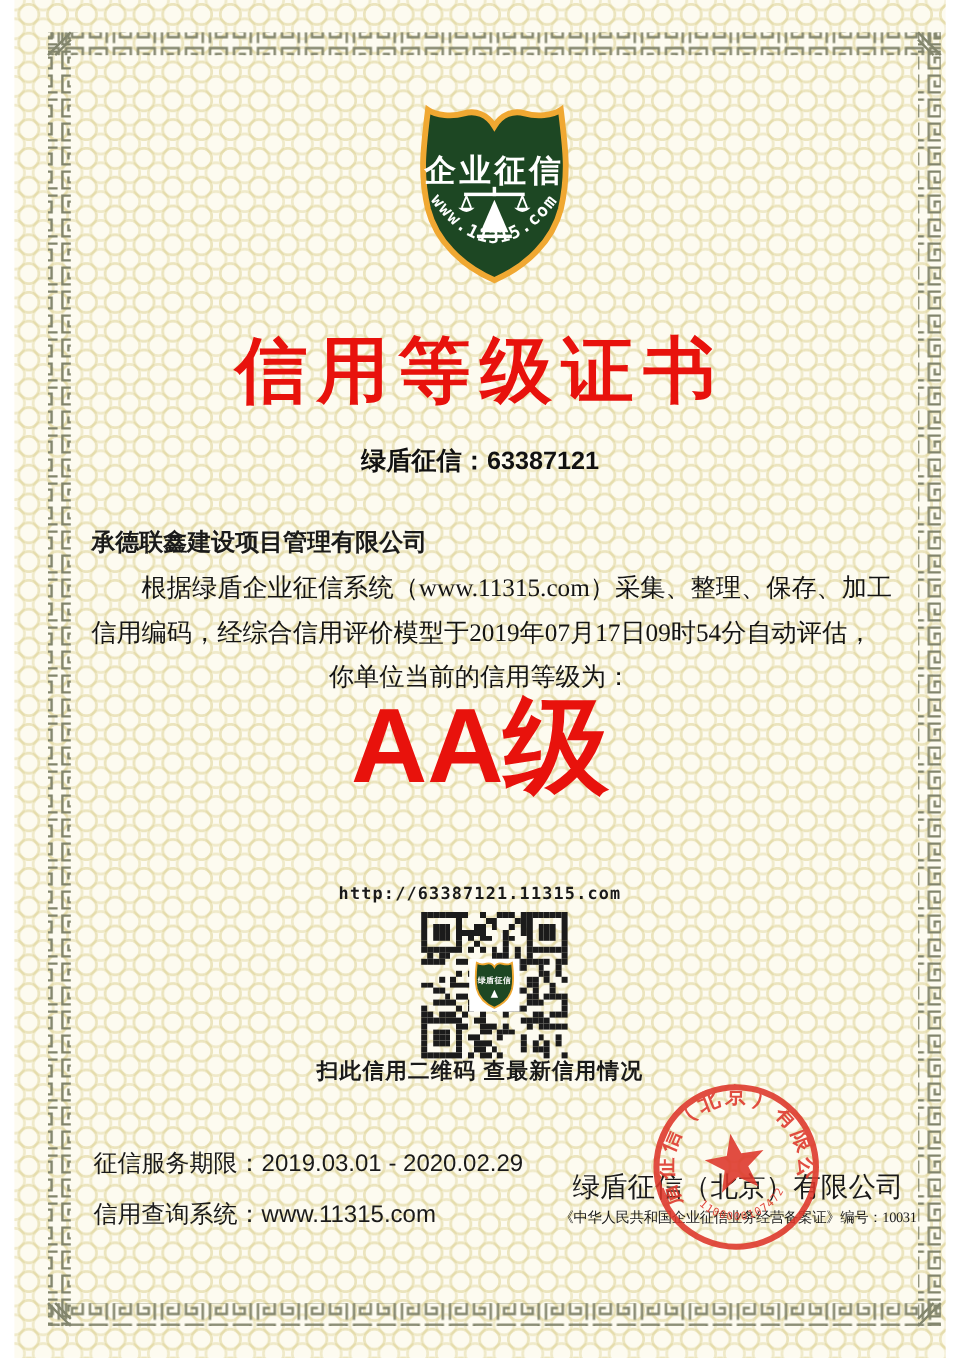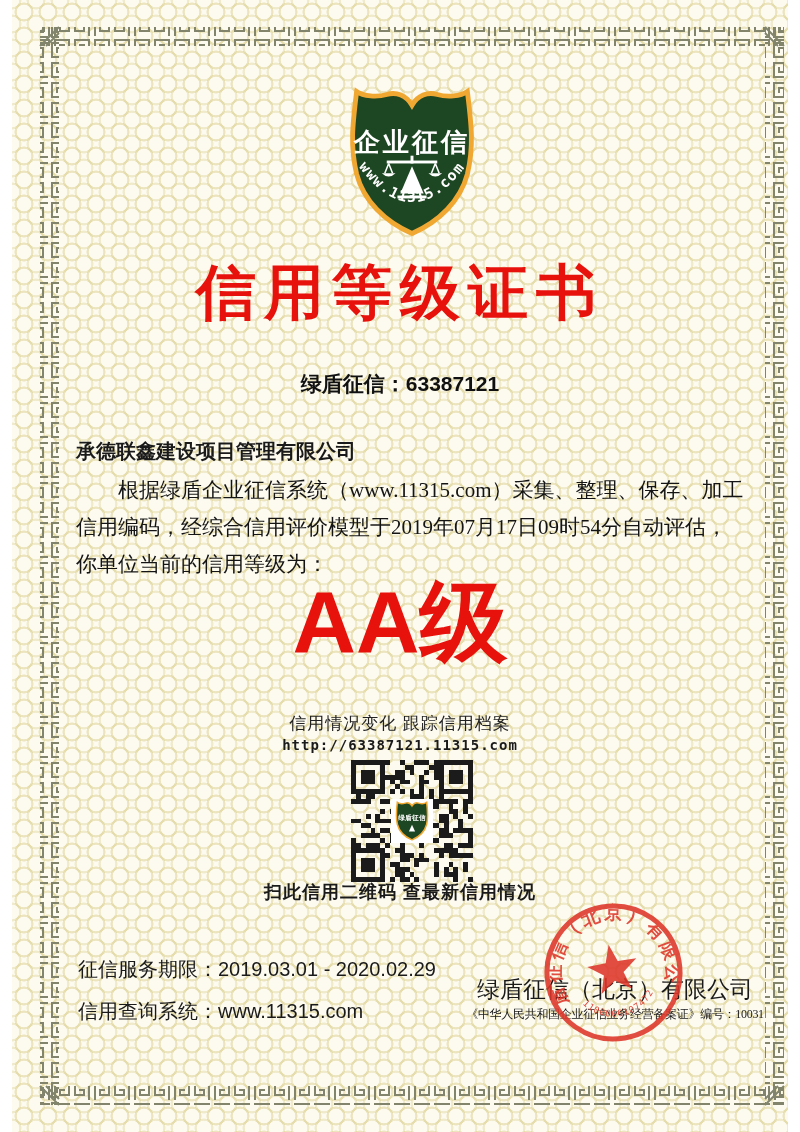--- a/index.html
+++ b/index.html
@@ -18,26 +18,26 @@
     color:#1a1a1a;
   }
   .abs{position:absolute;}
   .center{left:0;right:0;text-align:center;}
 
   .border-svg{position:absolute;inset:0;pointer-events:none;}
 
   .shield-svg{position:absolute;left:332px;top:86px;}
 
   .cert-title{
-    top:260px;font-size:60px;font-weight:800;color:var(--red,#e8120c);
+    top:276px;font-size:60px;font-weight:800;color:var(--red,#e8120c);
     letter-spacing:8px;line-height:1.1;
   }
   .credit-line{top:370px;font-size:21px;font-weight:700;color:#111;}
   .company{left:64px;top:438px;font-size:20px;font-weight:700;}
-  .body-line{left:64px;right:64px;font-size:21px;font-family:"Liberation Serif",serif;color:#141414;white-space:nowrap;}
+  .body-line{left:64px;right:64px;font-size:21px;font-family:"Liberation Serif",serif;color:#141414;white-space:nowrap;text-align:center;}
   .bl1{top:476px;padding-left:42px;}
   .bl2{top:513px;}
   .bl3{top:550px;}
 
   .rating{top:578px;font-size:88px;font-weight:800;color:var(--red,#e8120c);line-height:1;}
 
   .tracking{top:712px;font-size:17px;color:#222;letter-spacing:1px;}
   .profile-url{top:737px;font-size:14px;font-weight:700;font-family:"DejaVu Sans Mono",monospace;letter-spacing:1px;}
 
   .qr-wrap{left:339px;top:760px;width:122px;height:122px;}
@@ -123,21 +123,20 @@
     <span>绿盾征信：</span><span>63387121</span>
   </div>
 
   <div class="abs company">承德联鑫建设项目管理有限公司</div>
   <div class="abs body-line bl1">根据绿盾企业征信系统（www.11315.com）采集、整理、保存、加工</div>
   <div class="abs body-line bl2">信用编码，经综合信用评价模型于2019年07月17日09时54分自动评估，</div>
   <div class="abs body-line bl3">你单位当前的信用等级为：</div>
 
   <div class="abs center rating">AA级</div>
 
-  <div class="abs center tracking">信用情况变化 跟踪信用档案</div>
   <div class="abs center profile-url">http://63387121.11315.com</div>
 
   <div class="abs qr-wrap">
     <div id="qr-grid">
         <i class="on"></i>
         <i class="on"></i>
         <i class="on"></i>
         <i class="on"></i>
         <i class="on"></i>
         <i class="on"></i>

